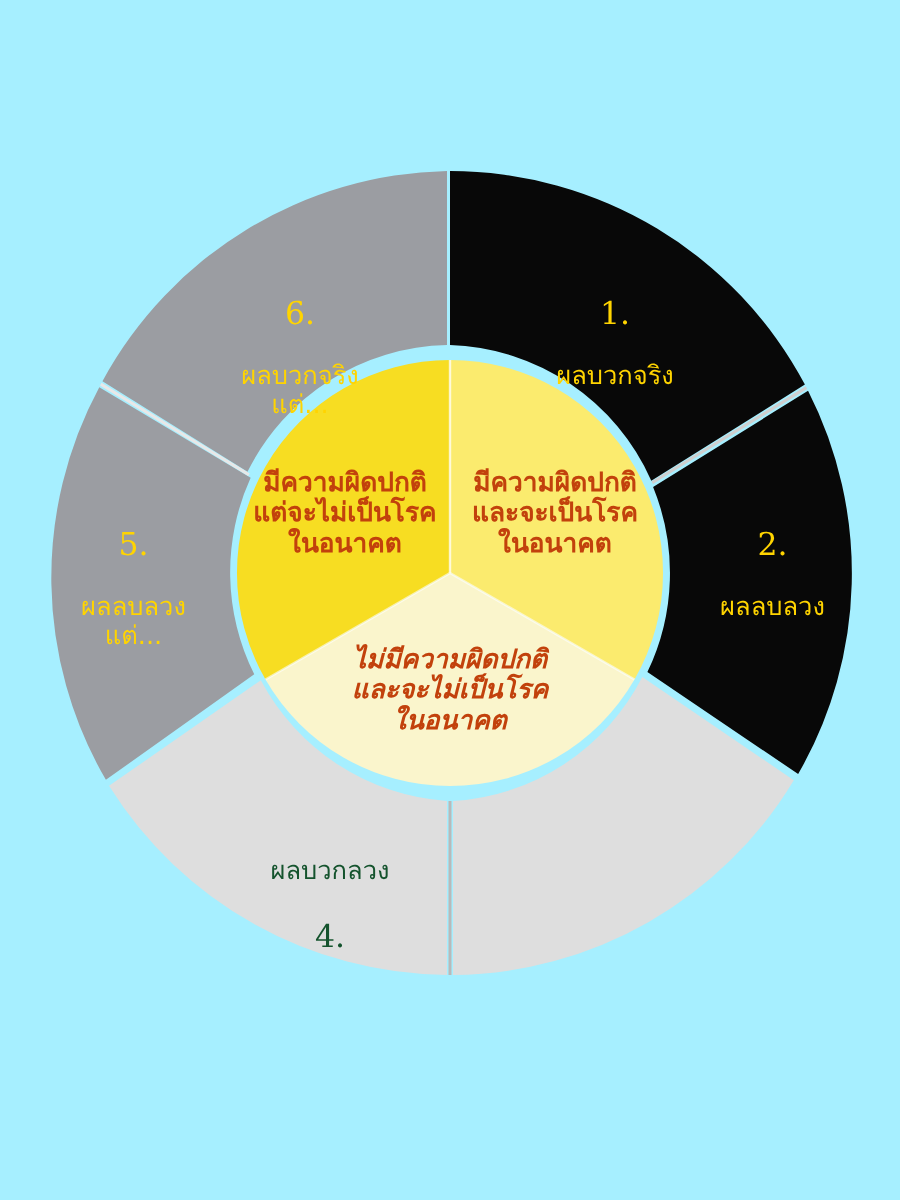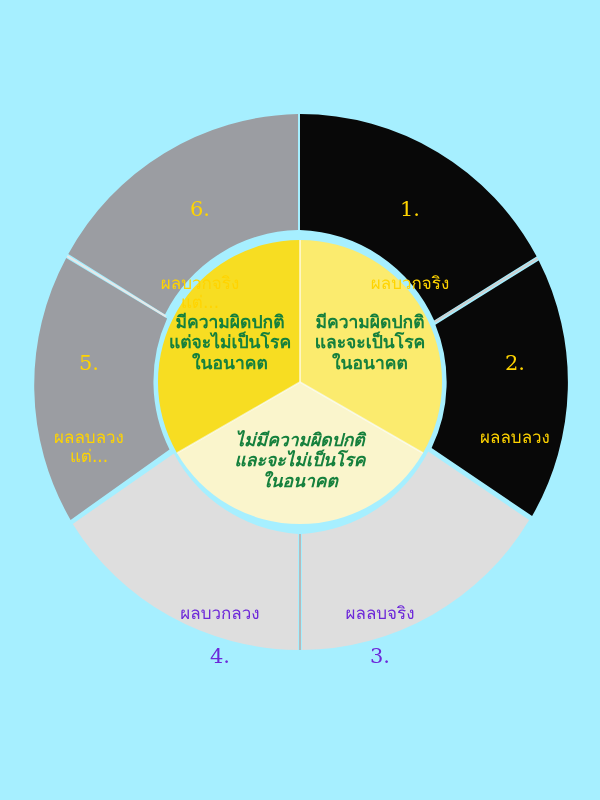--- a/index.html
+++ b/index.html
@@ -44,30 +44,29 @@
     font-weight: 400;
   }
   .outer-label .num {
     display: block;
     font-family: "DejaVu Serif", "Liberation Serif", serif;
     font-size: 21px;
     line-height: 1.25;
   }
   .outer-label .txt {
     display: block;
-    margin-top: 32px;
   }
 
   .label-yellow { color: #ffd400; }
-  .label-dark   { color: #6d28d9; }
+  .label-dark   { color: #14532d; }
 
   .inner-label {
     font-size: 17.5px;
     font-weight: 700;
-    color: #15803d;
+    color: #c2410c;
     letter-spacing: 0px;
   }
 
   
   .pos-s1 { left: 330px; top: 176px; width: 160px; }
   .pos-s2 { left: 440px; top: 330px; width: 150px; }
   .pos-s3 { left: 305px; top: 552px; width: 150px; }
   .pos-s4 { left: 145px; top: 552px; width: 150px; }
   .pos-s5 { left: 14px;  top: 330px; width: 150px; }
   .pos-s6 { left: 120px; top: 176px; width: 160px; }
@@ -138,24 +137,20 @@
   <div class="label outer-label label-yellow pos-s1">
     <span class="num">1.</span>
     <span class="txt">ผลบวกจริง</span>
   </div>
 
   <div class="label outer-label label-yellow pos-s2">
     <span class="num">2.</span>
     <span class="txt">ผลลบลวง</span>
   </div>
 
-  <div class="label outer-label label-dark pos-s3">
-    <span class="txt">ผลลบจริง</span>
-    <span class="num">3.</span>
-  </div>
 
   <div class="label outer-label label-dark pos-s4">
     <span class="txt">ผลบวกลวง</span>
     <span class="num">4.</span>
   </div>
 
   <div class="label outer-label label-yellow pos-s5">
     <span class="num">5.</span>
     <span class="txt">ผลลบลวง
 แต่...</span>

